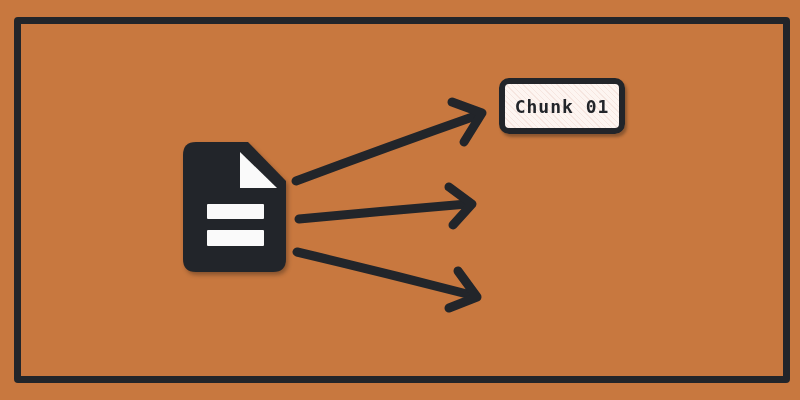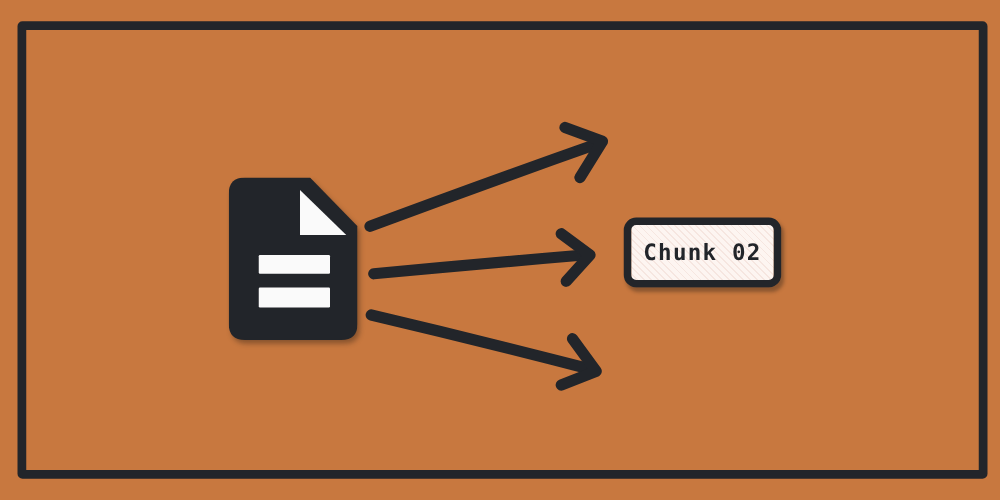--- a/index.html
+++ b/index.html
@@ -72,19 +72,19 @@
     <g>
       <path d="M 299 219 Q 384 211 467 204"></path>
       <path d="M 449 187 L 472 204 L 453 225"></path>
     </g>
     <g>
       <path d="M 297 252 Q 386 273 471 295"></path>
       <path d="M 458 271 L 477 297 L 449 308"></path>
     </g>
   </svg>
 
+  <div class="chunk chunk-1">
+    <span>Chunk 01</span>
+  </div>
 
-  <div class="chunk chunk-2">
-    <span>Chunk 02</span>
-  </div>
 
 
 </div>
 
 </body></html>

